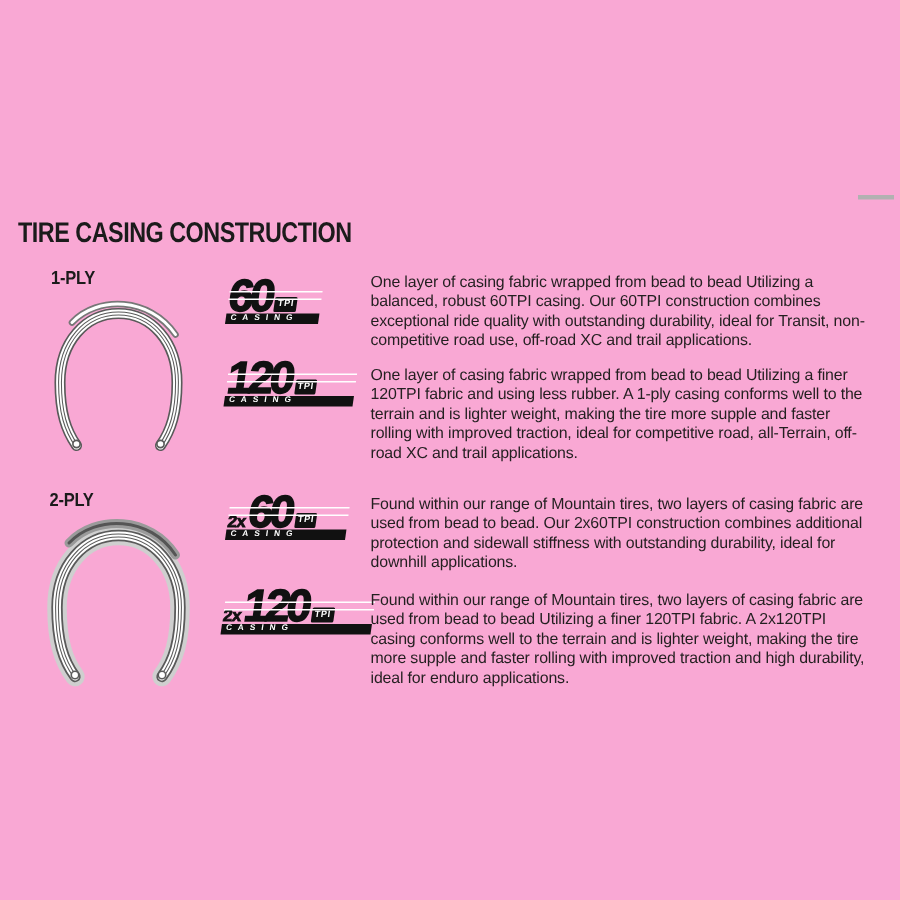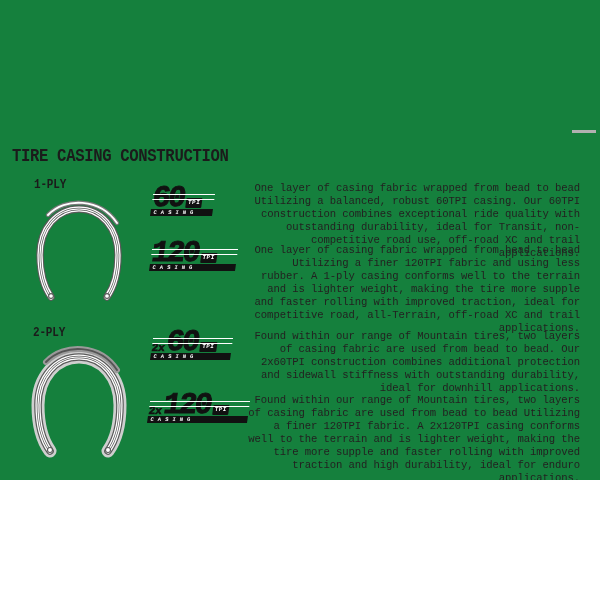--- a/index.html
+++ b/index.html
@@ -1,19 +1,19 @@
 <!DOCTYPE html>
 <html><head>
 <meta charset="utf-8">
 <style>
   * { margin:0; padding:0; box-sizing:border-box; }
   html,body { background:#ffffff; }
   .canvas {
-    position:relative; width:600px; height:480px; background:#15803d;
-    font-family:Liberation Mono, monospace; overflow:hidden;
+    position:relative; width:600px; height:600px; background:#f9a8d4;
+    font-family:Liberation Sans, sans-serif; overflow:hidden;
   }
   .dash {
     position:absolute; left:572px; top:130px; width:24px; height:3px;
     background:#b1b1b1;
   }
   .page-title {
     position:absolute; left:12px; top:145px;
     font-size:19px; font-weight:bold; color:#1b1b1b;
     letter-spacing:-0.4px; white-space:nowrap;
     transform:scaleX(0.82); transform-origin:left top;
@@ -26,21 +26,20 @@
   .ply-1 { left:34px; top:178px; }
   .ply-2 { left:33px; top:326px; }
   .tire-svg { position:absolute; }
   .tire-1 { left:18px; top:192px; }
   .tire-2 { left:14px; top:338px; }
 
   .para {
     position:absolute; left:247px; width:333px;
     font-size:10.6px; line-height:13px; color:#231f20;
     letter-spacing:-0.1px;
-    text-align:right;
   }
   .para-1 { top:182px; }
   .para-2 { top:244px; }
   .para-3 { top:330px; }
   .para-4 { top:394px; }
 
   
   .logo {
     position:absolute; display:inline-flex; flex-direction:column;
     transform:skewX(-8deg); transform-origin:left bottom;

